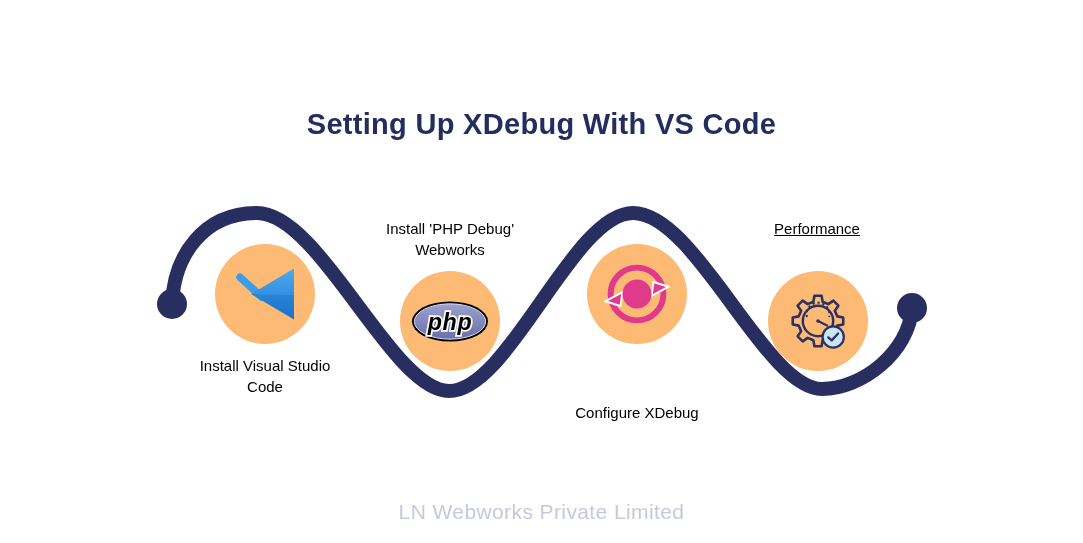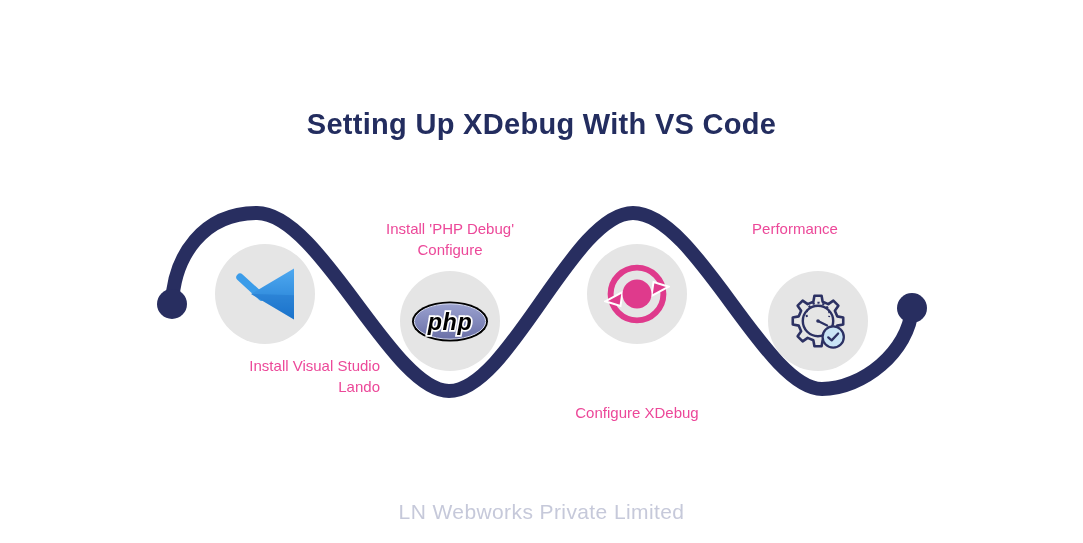--- a/index.html
+++ b/index.html
@@ -26,45 +26,45 @@
     position: absolute;
     left: 0; top: 0;
     width: 1083px; height: 543px;
     z-index: 1;
   }
   .bubble {
     position: absolute;
     width: 100px;
     height: 100px;
     border-radius: 50%;
-    background: #e5e5e5;
+    background: #fdba74;
     display: flex;
     align-items: center;
     justify-content: center;
     z-index: 2;
     text-align: center;
   }
   #bubble-1 { left: 215px; top: 244px; }
   #bubble-2 { left: 400px; top: 271px; }
   #bubble-3 { left: 587px; top: 244px; }
   #bubble-4 { left: 768px; top: 271px; }
   .step-label {
     position: absolute;
     width: 230px;
     text-align: center;
     font-size: 15px;
     line-height: 21px;
-    color: #ec4899;
+    color: #000000;
     z-index: 3;
     font-weight: 500;
   }
-  #label-1 { left: 150px; top: 355px; text-align: right; }
+  #label-1 { left: 150px; top: 355px; }
   #label-2 { left: 335px; top: 218px; }
   #label-3 { left: 522px; top: 355px; margin-top: 47px; }
-  #label-4 { left: 680px; top: 218px; }
+  #label-4 { left: 702px; top: 218px; text-decoration: underline; }
   .footer {
     position: absolute;
     top: 500px;
     left: 0;
     width: 100%;
     text-align: center;
     font-size: 21px;
     color: #c6c9da;
     letter-spacing: 0.4px;
   }
@@ -95,39 +95,39 @@
           <stop offset="1" stop-color="#1c78d0"></stop>
         </linearGradient>
       </defs>
       <line x1="7" y1="21" x2="44" y2="55" stroke="#3b9ce9" stroke-width="13" stroke-linecap="round"></line>
       <polygon points="26,50 100,6 100,94" fill="url(#vsg)"></polygon>
       <polygon points="26,50 100,94 100,52" fill="#1565c0" opacity="0.28"></polygon>
     </svg>
   </div>
   <div class="step-label" id="label-1">
     <div>Install Visual Studio</div>
-    <div>Lando</div>
+    <div>Code</div>
   </div>
 
   <div class="bubble" id="bubble-2">
     <svg width="80" height="45" viewBox="0 0 120 66" xmlns="http://www.w3.org/2000/svg">
       <defs>
         <linearGradient id="phpg" x1="0" y1="0" x2="0" y2="1">
           <stop offset="0" stop-color="#9aa1cf"></stop>
           <stop offset="1" stop-color="#6a70a7"></stop>
         </linearGradient>
       </defs>
       <ellipse cx="60" cy="33" rx="57" ry="30" fill="#000000"></ellipse>
       <ellipse cx="60" cy="33" rx="53.5" ry="26.5" fill="url(#phpg)" stroke="#d9ddf2" stroke-width="1.5"></ellipse>
       <text x="60" y="45" text-anchor="middle" font-family="Liberation Sans, sans-serif" font-size="35" font-weight="bold" font-style="italic" fill="#000000" stroke="#ffffff" stroke-width="5" paint-order="stroke" letter-spacing="1">php</text>
     </svg>
   </div>
   <div class="step-label" id="label-2">
     <div>Install 'PHP Debug'</div>
-    <div>Configure</div>
+    <div>Webworks</div>
   </div>
 
   <div class="bubble" id="bubble-3">
     <svg width="66" height="66" viewBox="0 0 100 100" xmlns="http://www.w3.org/2000/svg">
       <circle cx="50" cy="50" r="40" fill="none" stroke="#df3a8c" stroke-width="9"></circle>
       <polygon points="2,61 28,47 25,68" fill="#df3a8c" stroke="#ffffff" stroke-width="3"></polygon>
       <polygon points="98,39 72,53 75,32" fill="#df3a8c" stroke="#ffffff" stroke-width="3"></polygon>
       <circle cx="50" cy="50" r="22" fill="#df3a8c"></circle>
     </svg>
   </div>

